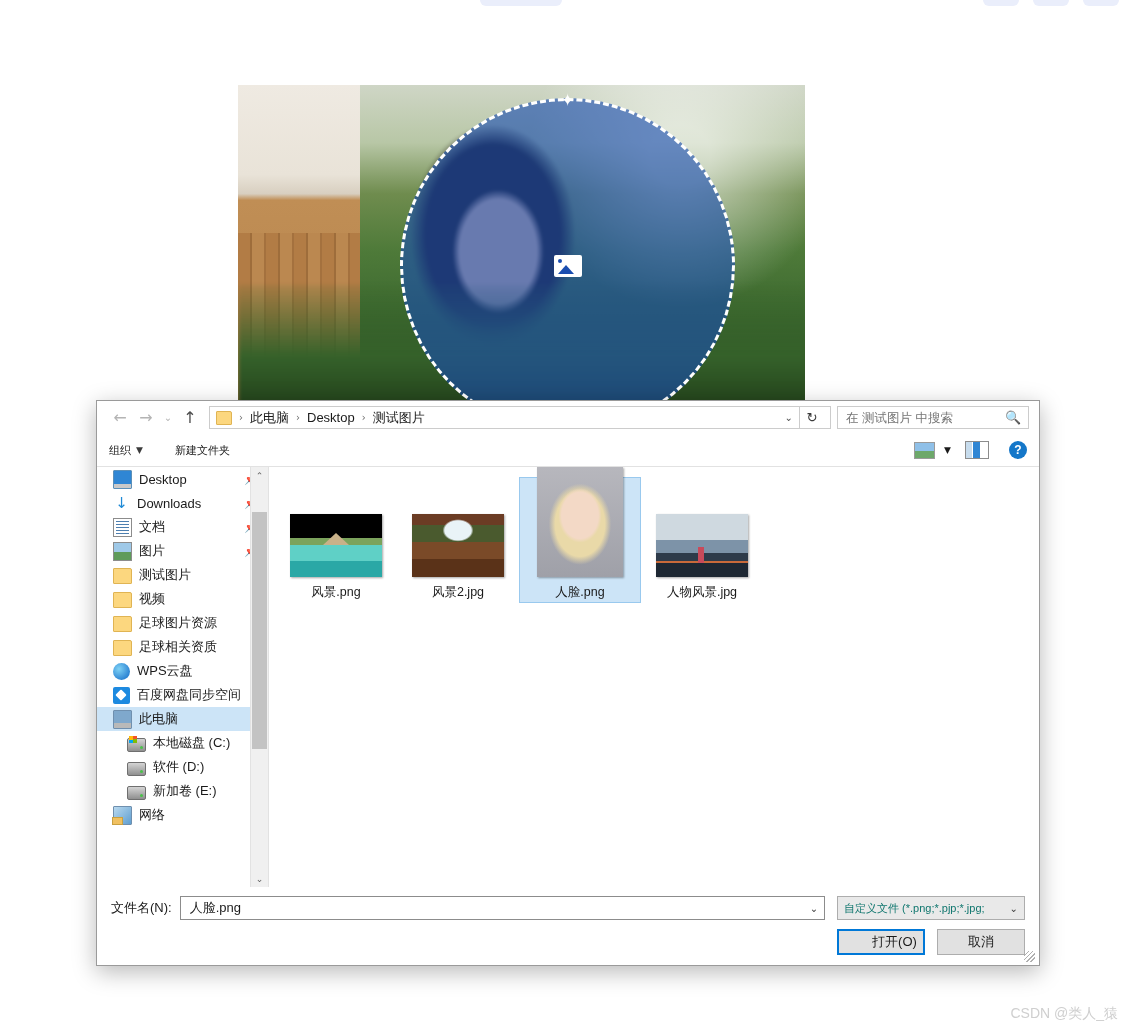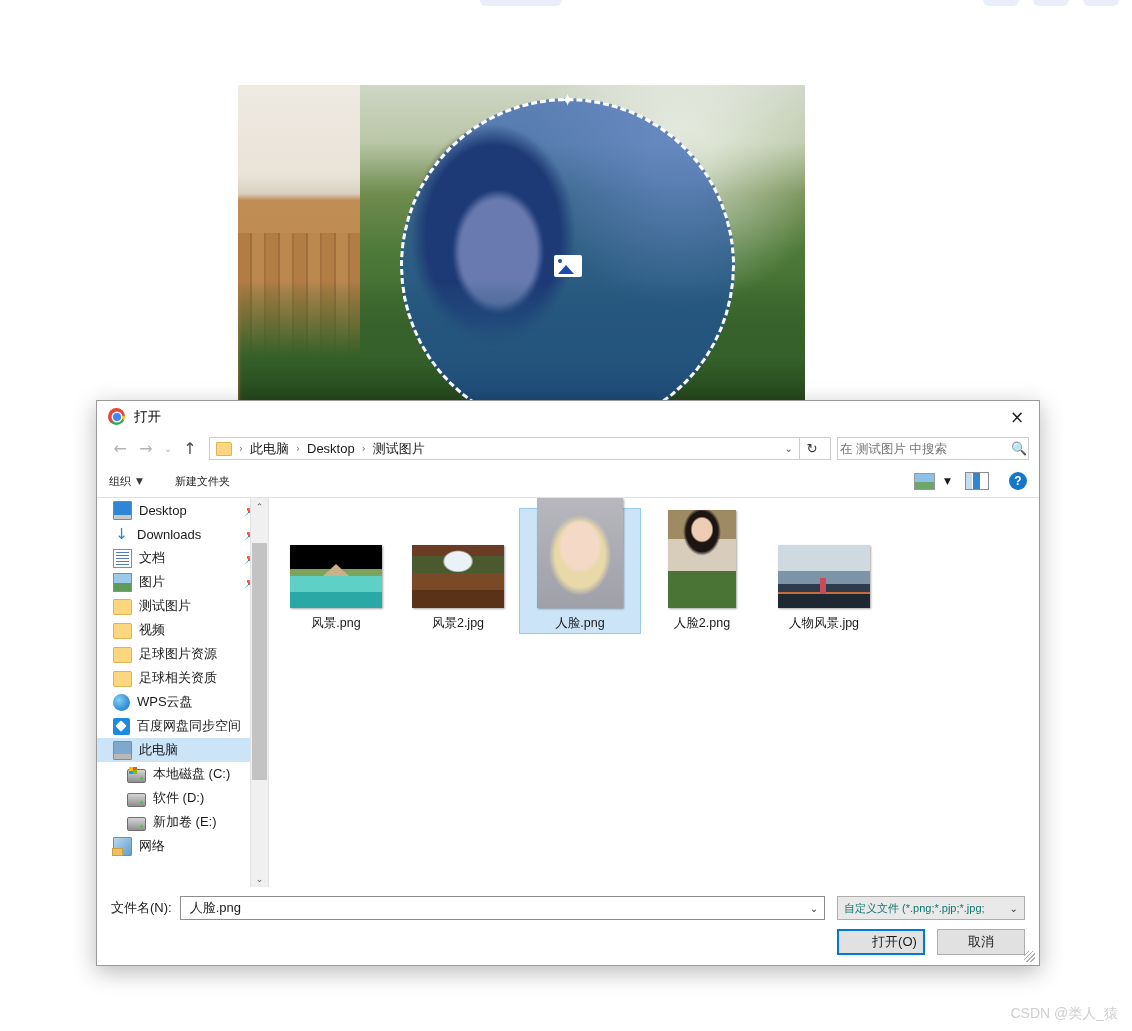--- a/index.html
+++ b/index.html
@@ -103,21 +103,21 @@
   }
   #bc-folder{width:14px;height:12px;background:#fcd77f;border:1px solid #e0b453;border-radius:1px 2px 1px 1px;flex:0 0 auto;}
   .bc-sep{color:#6d6d6d;font-size:10px;margin:0 7px;font-family:"DejaVu Sans",sans-serif;}
   .bc-item{font-size:13px;color:#1a1a1a;white-space:nowrap;cursor:pointer;}
   #bc-caret{margin-left:auto;font-size:10px;color:#4d4d4d;padding:0 6px;font-family:"DejaVu Sans",sans-serif;}
   #bc-divider{width:1px;height:21px;background:#cccccc;}
   #refresh-btn{width:24px;height:23px;display:flex;align-items:center;justify-content:center;
     font-size:13px;color:#3b3b3b;cursor:pointer;font-family:"DejaVu Sans",sans-serif;}
   #searchbox{
     width:192px;height:23px;margin-left:6px;border:1px solid #cccccc;background:#fff;
-    display:flex;align-items:center;padding:0 0;box-sizing:border-box;flex:0 0 auto;
+    display:flex;align-items:center;padding:0 6px;box-sizing:border-box;flex:0 0 auto;
   }
   #search-input{flex:1;border:0;outline:0;font-size:12.5px;color:#6c6c6c;background:transparent;
     font-family:"Liberation Sans",sans-serif;min-width:0;}
   #search-icon{font-size:13px;color:#3b3b3b;font-family:"DejaVu Sans",sans-serif;}
 
   
   #toolbar{height:32px;display:flex;align-items:center;padding:0 12px;flex:0 0 auto;
     border-bottom:1px solid #e2e2e2;}
   .tb-text{font-size:11px;color:#1a1a1a;cursor:pointer;}
   #organize{display:flex;align-items:center;gap:5px;}
@@ -252,25 +252,20 @@
   <div id="photo-person"></div>
   <div id="photo-hedge"></div>
   <div id="crop-circle">
     <div id="crop-handle">✦</div>
     <div id="crop-img-icon"></div>
   </div>
 </div>
 
 <div id="dialog">
 
-  <div id="titlebar">
-    <div id="chrome-icon"></div>
-    <div id="dialog-title">打开</div>
-    <div id="close-btn">×</div>
-  </div>
 
   <div id="navrow">
     <div class="navbtn">←</div>
     <div class="navbtn">→</div>
     <div class="navbtn small">⌄</div>
     <div class="navbtn dark">↑</div>
 
     <div id="breadcrumb">
       <div id="bc-folder"></div>
       <span class="bc-sep">›</span>
@@ -395,26 +390,20 @@
             <div class="file-label">风景2.jpg</div>
           </div>
           <div class="file-cell selected">
             <div class="thumb-wrap">
               <div class="thumb t-face"></div>
             </div>
             <div class="file-label">人脸.png</div>
           </div>
           <div class="file-cell">
             <div class="thumb-wrap">
-              <div class="thumb t-face2"></div>
-            </div>
-            <div class="file-label">人脸2.png</div>
-          </div>
-          <div class="file-cell">
-            <div class="thumb-wrap">
               <div class="thumb t-mountain"></div>
             </div>
             <div class="file-label">人物风景.jpg</div>
           </div>
         </div>
     </div>
 
   </div>
 
   <div id="bottombar">

